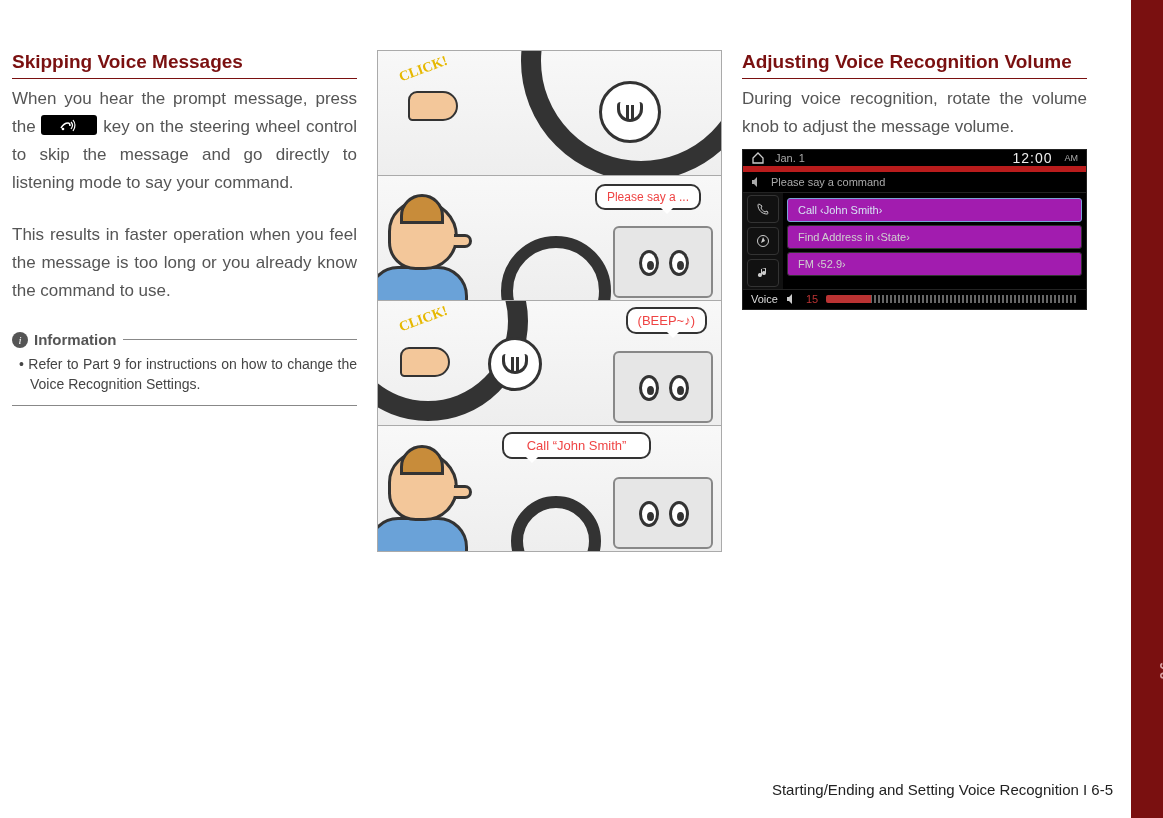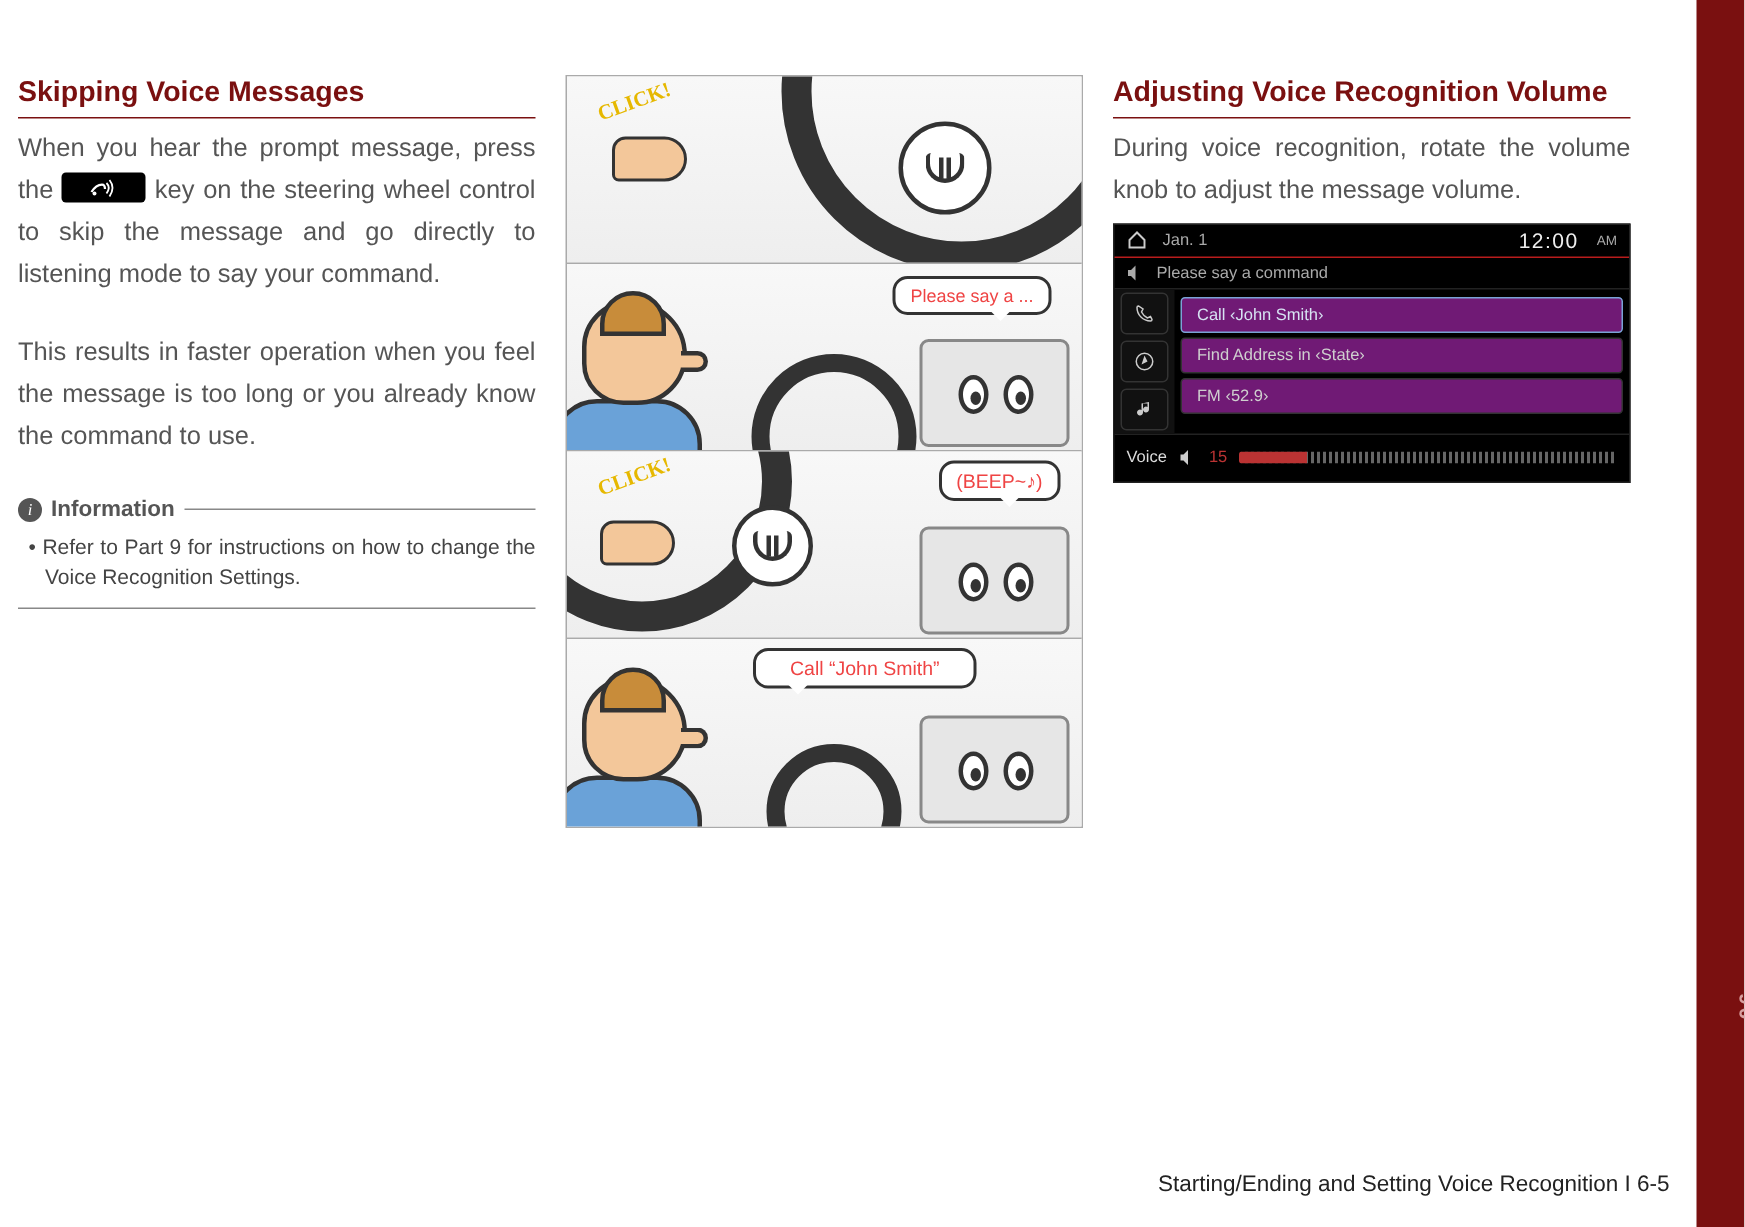--- a/index.html
+++ b/index.html
@@ -255,21 +255,21 @@
     font-size: 12px;
     border: 1px solid #222;
     margin-top: 8px;
   }
   .scr-top {
     display: flex;
     align-items: center;
     padding: 4px 8px;
     gap: 10px;
     height: 22px;
-    border-bottom: 1px solid #b91c1c;
+    border-bottom: 6px solid #b91c1c;
   }
   .scr-top .home { width: 14px; height: 14px; }
   .scr-top .date { flex: 1; font-size: 11px; color: #aaa; }
   .scr-top .time { font-size: 14px; color: #eee; letter-spacing: 1px; }
   .scr-top .ampm { font-size: 9px; color: #aaa; margin-left: 2px; }
   .scr-prompt {
     display: flex;
     align-items: center;
     gap: 8px;
     padding: 4px 8px;
@@ -297,31 +297,31 @@
   .scr-list { flex: 1; padding: 2px 4px; }
   .list-item {
     height: 24px;
     border: 1px solid #333;
     margin: 3px 0;
     border-radius: 3px;
     display: flex;
     align-items: center;
     padding: 0 10px;
     color: #cfcfcf;
-    background: #701a75;
+    background: #a21caf;
     font-size: 11px;
   }
   .list-item.hl { border: 1px solid #7aa3d6; color: #d6e2f2; }
   .scr-bottom {
     display: flex;
     align-items: center;
     padding: 3px 8px;
     gap: 8px;
     border-top: 1px solid #222;
-    height: 32px;
+    height: 20px;
   }
   .scr-bottom .lbl { font-size: 11px; color: #ddd; }
   .vol-num { color: #b33; font-size: 11px; }
   .vol-bar {
     flex: 1;
     height: 8px;
     background: repeating-linear-gradient(90deg, #b33 0 2px, #000 2px 4px) 0 0 / 100% 100%;
     background-image:
       linear-gradient(90deg, #b33 0 18%, transparent 18%),
       repeating-linear-gradient(90deg, #666 0 2px, #000 2px 4px);

